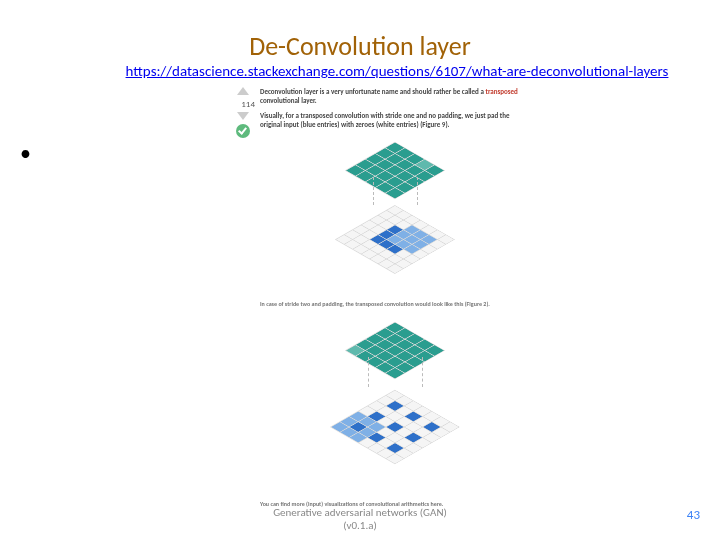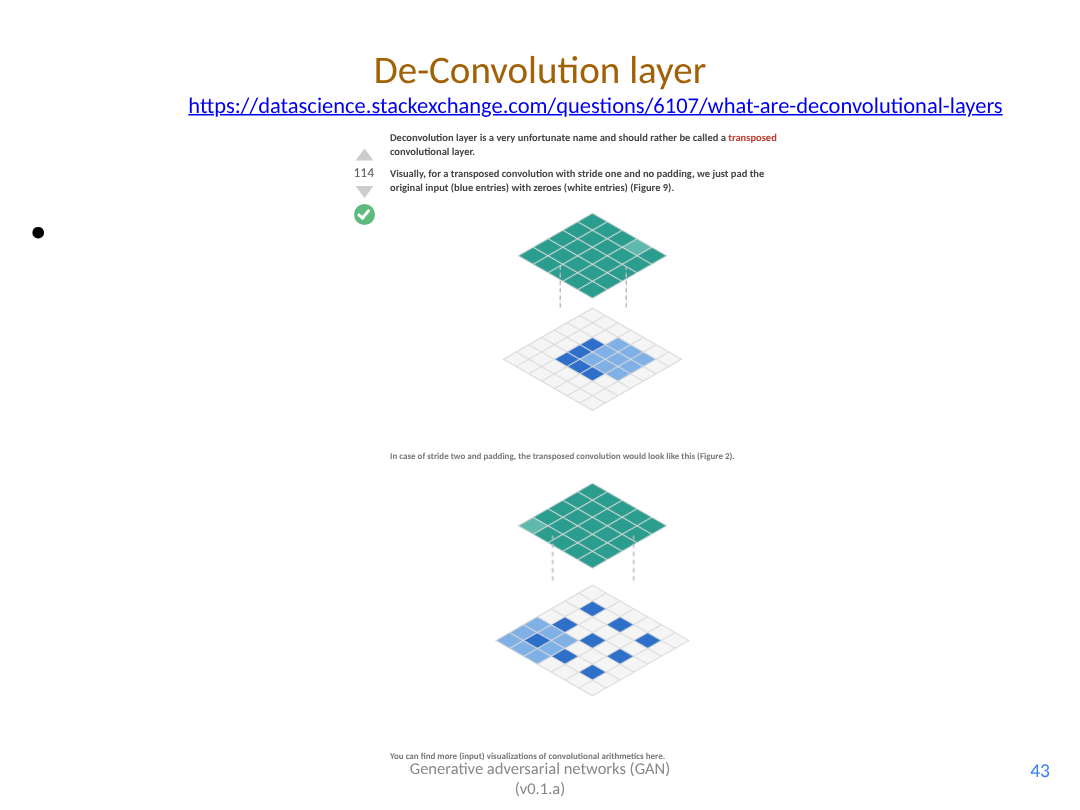--- a/index.html
+++ b/index.html
@@ -67,24 +67,24 @@
     top: 85px;
     left: 230px;
     width: 300px;
     height: 400px;
     background: #ffffff;
     font-size: 7px;
     color: #444;
   }
   .se-vote {
     position: absolute;
-    top: 12px;
+    top: 0;
     left: 0;
     width: 25px;
-    text-align: center;
+    text-align: right;
     font-size: 8px;
     color: #888;
   }
   .se-vote .arrow {
     width: 0; height: 0;
     margin: 2px auto;
   }
   .se-vote .up {
     border-left: 6px solid transparent;
     border-right: 6px solid transparent;

